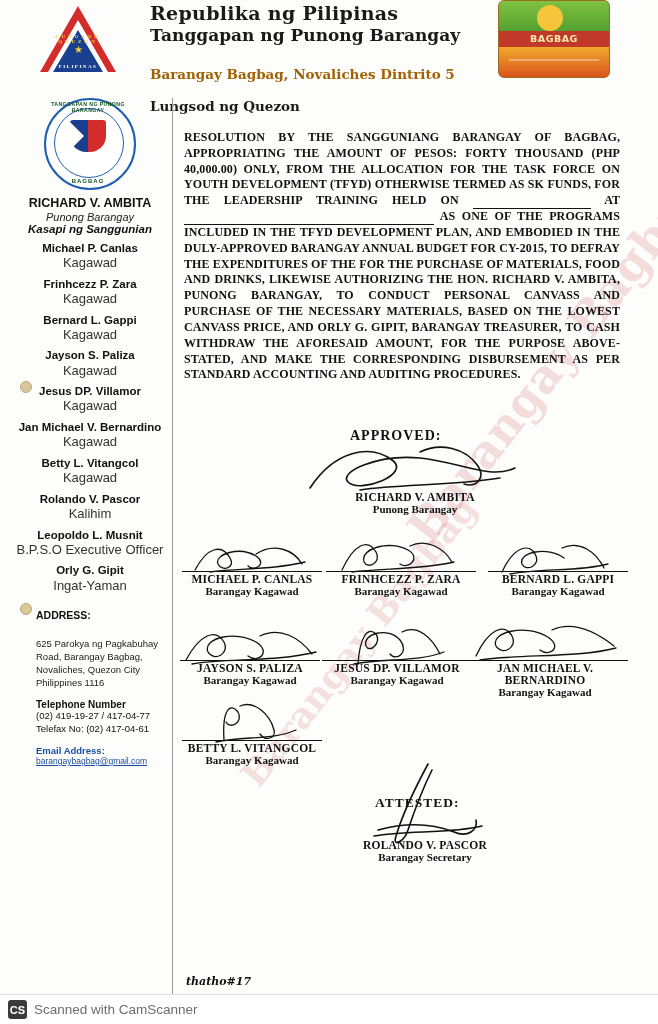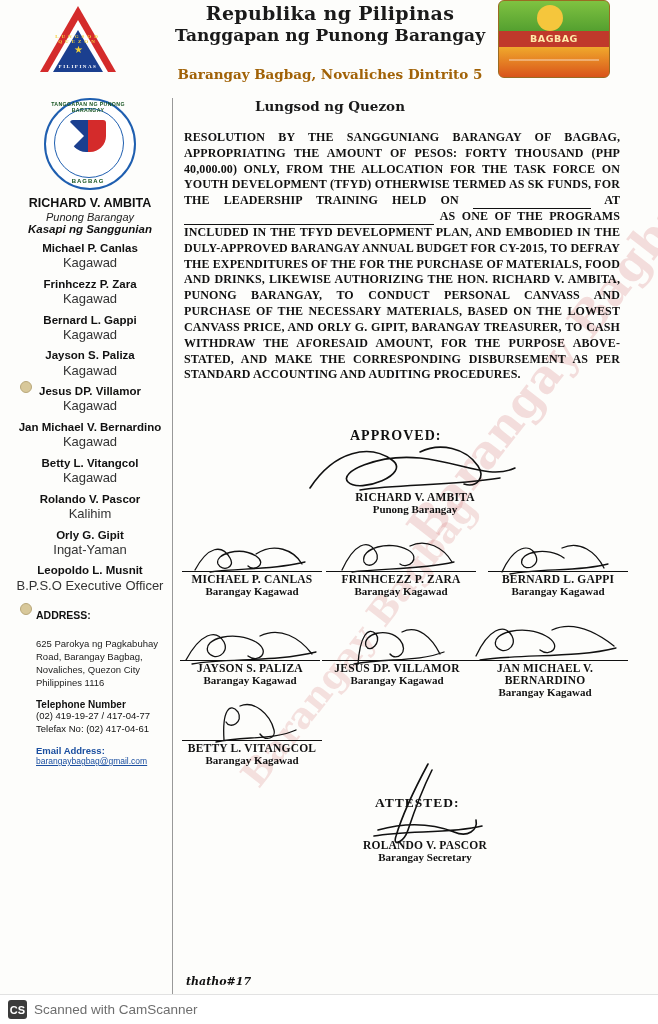--- a/index.html
+++ b/index.html
@@ -28,21 +28,21 @@
     top: 0;
     left: 0;
     width: 658px;
     height: 92px;
   }
   .header-center {
     position: absolute;
     left: 150px;
     top: 2px;
     width: 360px;
-    text-align: center;
+    text-align: left;
   }
   .rep-line {
     font-family: "DejaVu Serif", serif;
     font-weight: bold;
     font-size: 19px;
     letter-spacing: 0.3px;
     color: #1a1a1a;
   }
   .tanggapan-line {
     font-family: "DejaVu Serif", serif;
@@ -548,26 +548,26 @@
     </div>
     <div class="member">
       <div class="member-name">Betty L. Vitangcol</div>
       <div class="member-role">Kagawad</div>
     </div>
     <div class="member">
       <div class="member-name">Rolando V. Pascor</div>
       <div class="member-role">Kalihim</div>
     </div>
     <div class="member">
+      <div class="member-name">Leopoldo L. Musnit</div>
+      <div class="member-role">B.P.S.O Executive Officer</div>
+    </div>
+    <div class="member">
       <div class="member-name">Orly G. Gipit</div>
       <div class="member-role">Ingat-Yaman</div>
-    </div>
-    <div class="member">
-      <div class="member-name">Leopoldo L. Musnit</div>
-      <div class="member-role">B.P.S.O Executive Officer</div>
     </div>
 
     <div class="addr-block">
       <div class="addr-label">ADDRESS:</div>
       <div class="addr-text">625 Parokya ng Pagkabuhay Road, Barangay Bagbag, Novaliches, Quezon City Philippines 1116</div>
       <div class="tel-label">Telephone Number</div>
       <div class="tel-text" style="white-space: pre-line;">(02) 419-19-27 / 417-04-77
 Telefax No: (02) 417-04-61</div>
       <div class="email-label">Email Address:</div>
       <div class="email-text">barangaybagbag@gmail.com</div>

